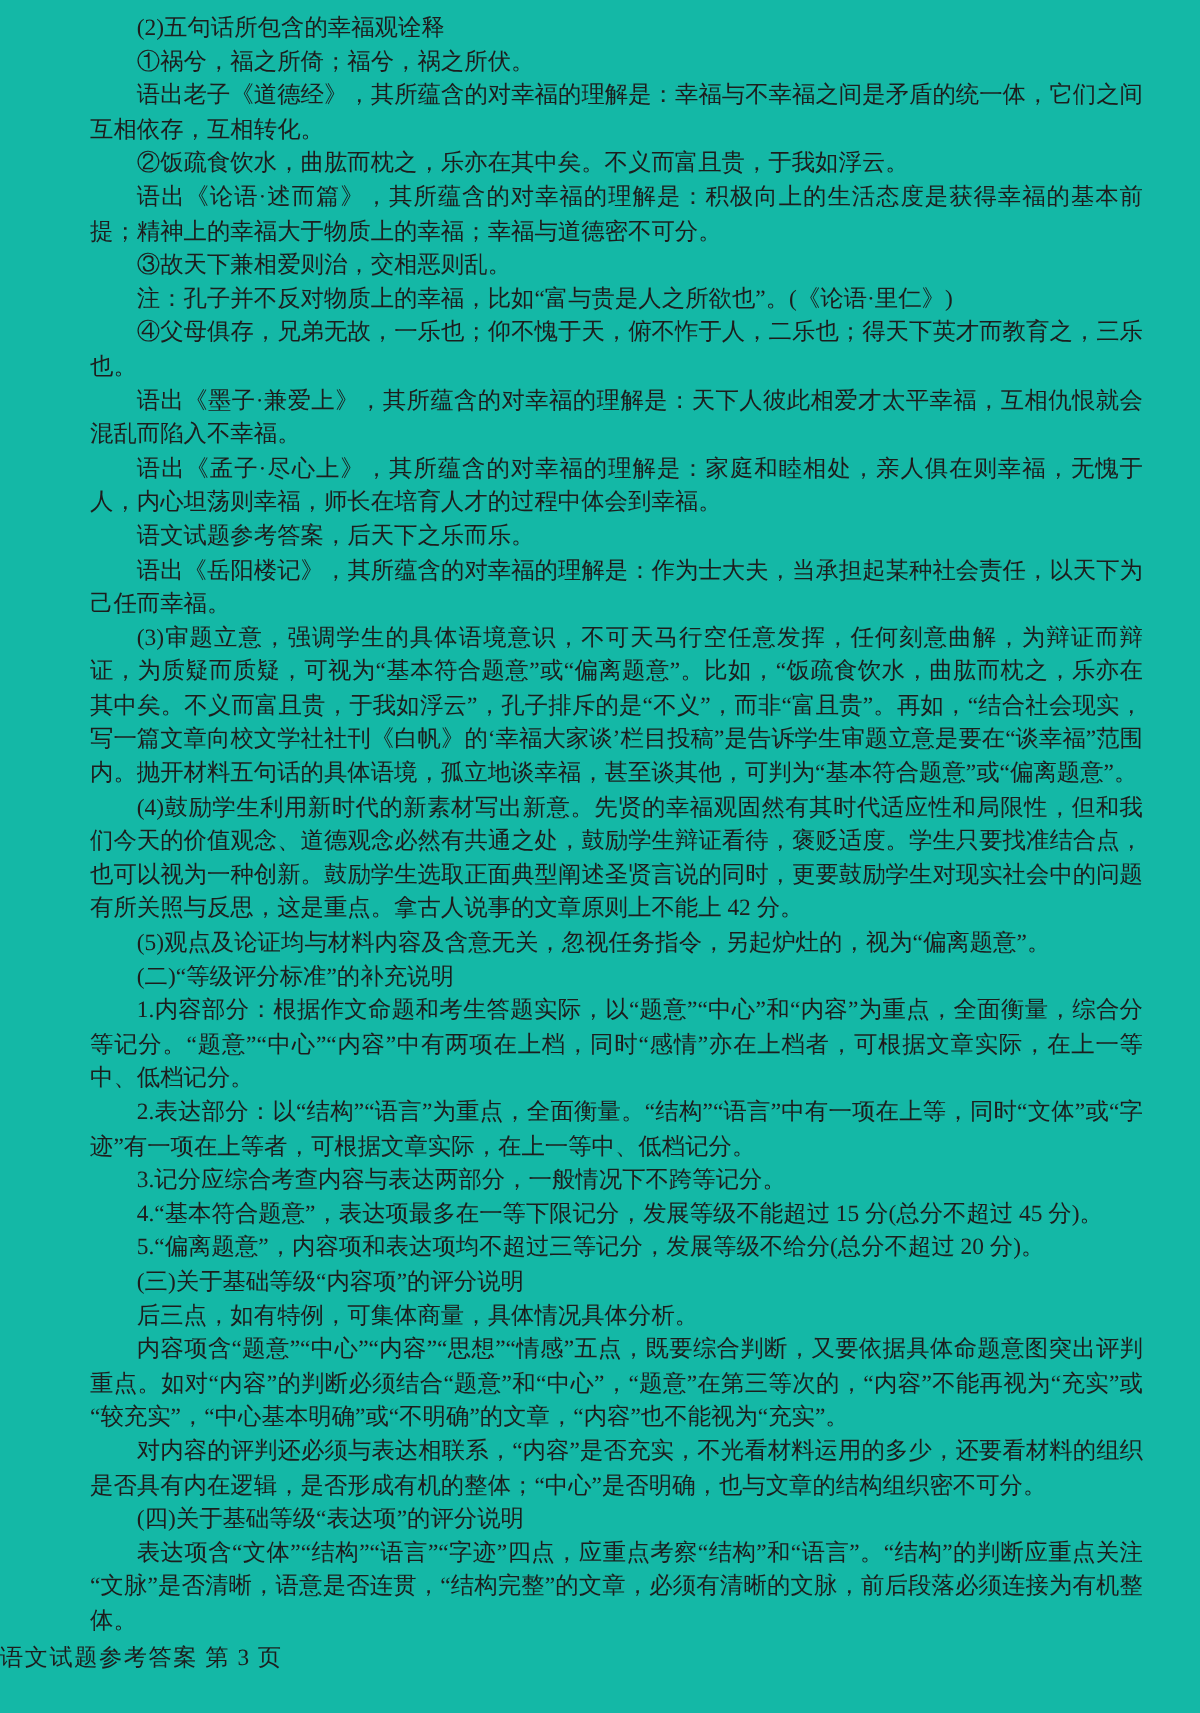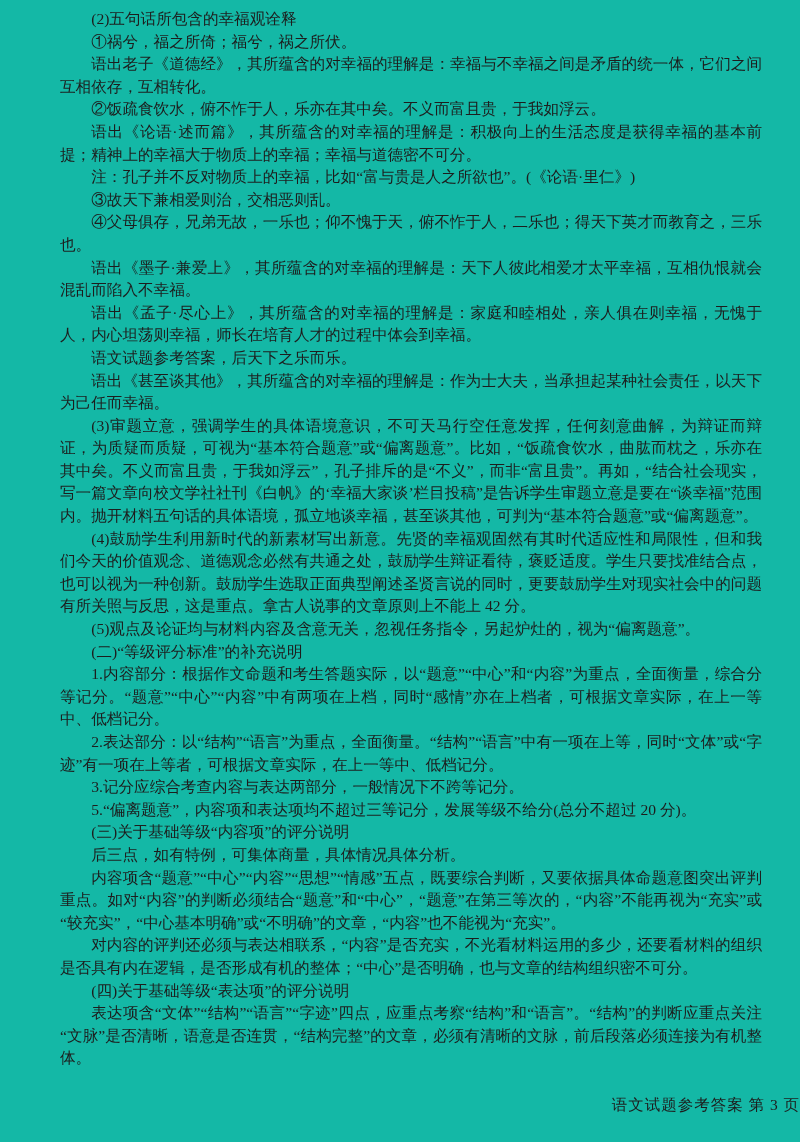--- a/index.html
+++ b/index.html
@@ -32,51 +32,52 @@
     text-justify: inter-ideograph;
     text-indent: 2em;
     word-break: break-all;
     overflow-wrap: break-word;
   }
   .page-footer {
     position: absolute;
     left: 0;
     bottom: 26px;
     width: 100%;
-    text-align: right;
+    text-align: left;
     font-size: 15.5px;
     color: #1d1d1d;
     letter-spacing: 1px;
   }
 </style>
 </head>
 <body>
 
 <div class="page">
   <div class="content" id="paragraph-container">
 
   <p>(2)五句话所包含的幸福观诠释</p>
       <p>①祸兮，福之所倚；福兮，祸之所伏。</p>
       <p>语出老子《道德经》，其所蕴含的对幸福的理解是：幸福与不幸福之间是矛盾的统一体，它们之间互相依存，互相转化。</p>
-      <p>②饭疏食饮水，俯不怍于人，乐亦在其中矣。不义而富且贵，于我如浮云。</p>
+      <p>②饭疏食饮水，曲肱而枕之，乐亦在其中矣。不义而富且贵，于我如浮云。</p>
       <p>语出《论语·述而篇》，其所蕴含的对幸福的理解是：积极向上的生活态度是获得幸福的基本前提；精神上的幸福大于物质上的幸福；幸福与道德密不可分。</p>
+      <p>③故天下兼相爱则治，交相恶则乱。</p>
       <p>注：孔子并不反对物质上的幸福，比如“富与贵是人之所欲也”。(《论语·里仁》)</p>
-      <p>③故天下兼相爱则治，交相恶则乱。</p>
       <p>④父母俱存，兄弟无故，一乐也；仰不愧于天，俯不怍于人，二乐也；得天下英才而教育之，三乐也。</p>
       <p>语出《墨子·兼爱上》，其所蕴含的对幸福的理解是：天下人彼此相爱才太平幸福，互相仇恨就会混乱而陷入不幸福。</p>
       <p>语出《孟子·尽心上》，其所蕴含的对幸福的理解是：家庭和睦相处，亲人俱在则幸福，无愧于人，内心坦荡则幸福，师长在培育人才的过程中体会到幸福。</p>
       <p>语文试题参考答案，后天下之乐而乐。</p>
-      <p>语出《甚至谈其他》，其所蕴含的对幸福的理解是：作为士大夫，当承担起某种社会责任，以天下为己任而幸福。</p>
+      <p>语出《岳阳楼记》，其所蕴含的对幸福的理解是：作为士大夫，当承担起某种社会责任，以天下为己任而幸福。</p>
       <p>(3)审题立意，强调学生的具体语境意识，不可天马行空任意发挥，任何刻意曲解，为辩证而辩证，为质疑而质疑，可视为“基本符合题意”或“偏离题意”。比如，“饭疏食饮水，曲肱而枕之，乐亦在其中矣。不义而富且贵，于我如浮云”，孔子排斥的是“不义”，而非“富且贵”。再如，“结合社会现实，写一篇文章向校文学社社刊《白帆》的‘幸福大家谈’栏目投稿”是告诉学生审题立意是要在“谈幸福”范围内。抛开材料五句话的具体语境，孤立地谈幸福，甚至谈其他，可判为“基本符合题意”或“偏离题意”。</p>
       <p>(4)鼓励学生利用新时代的新素材写出新意。先贤的幸福观固然有其时代适应性和局限性，但和我们今天的价值观念、道德观念必然有共通之处，鼓励学生辩证看待，褒贬适度。学生只要找准结合点，也可以视为一种创新。鼓励学生选取正面典型阐述圣贤言说的同时，更要鼓励学生对现实社会中的问题有所关照与反思，这是重点。拿古人说事的文章原则上不能上 42 分。</p>
       <p>(5)观点及论证均与材料内容及含意无关，忽视任务指令，另起炉灶的，视为“偏离题意”。</p>
       <p>(二)“等级评分标准”的补充说明</p>
       <p>1.内容部分：根据作文命题和考生答题实际，以“题意”“中心”和“内容”为重点，全面衡量，综合分等记分。“题意”“中心”“内容”中有两项在上档，同时“感情”亦在上档者，可根据文章实际，在上一等中、低档记分。</p>
       <p>2.表达部分：以“结构”“语言”为重点，全面衡量。“结构”“语言”中有一项在上等，同时“文体”或“字迹”有一项在上等者，可根据文章实际，在上一等中、低档记分。</p>
       <p>3.记分应综合考查内容与表达两部分，一般情况下不跨等记分。</p>
+      <p>4.“基本符合题意”，表达项最多在一等下限记分，发展等级不能超过 15 分(总分不超过 45 分)。</p>
       <p>5.“偏离题意”，内容项和表达项均不超过三等记分，发展等级不给分(总分不超过 20 分)。</p>
       <p>(三)关于基础等级“内容项”的评分说明</p>
       <p>后三点，如有特例，可集体商量，具体情况具体分析。</p>
       <p>内容项含“题意”“中心”“内容”“思想”“情感”五点，既要综合判断，又要依据具体命题意图突出评判重点。如对“内容”的判断必须结合“题意”和“中心”，“题意”在第三等次的，“内容”不能再视为“充实”或“较充实”，“中心基本明确”或“不明确”的文章，“内容”也不能视为“充实”。</p>
       <p>对内容的评判还必须与表达相联系，“内容”是否充实，不光看材料运用的多少，还要看材料的组织是否具有内在逻辑，是否形成有机的整体；“中心”是否明确，也与文章的结构组织密不可分。</p>
       <p>(四)关于基础等级“表达项”的评分说明</p>
       <p>表达项含“文体”“结构”“语言”“字迹”四点，应重点考察“结构”和“语言”。“结构”的判断应重点关注“文脉”是否清晰，语意是否连贯，“结构完整”的文章，必须有清晰的文脉，前后段落必须连接为有机整体。</p>
     </div>
   <div class="page-footer">语文试题参考答案 第 3 页</div>
 </div>

